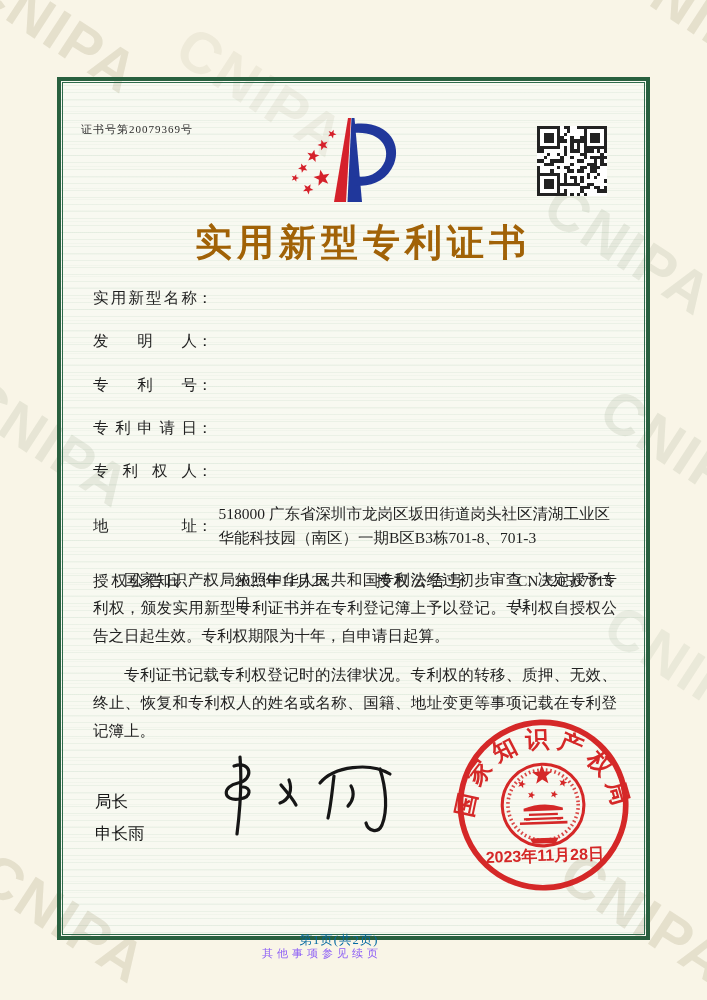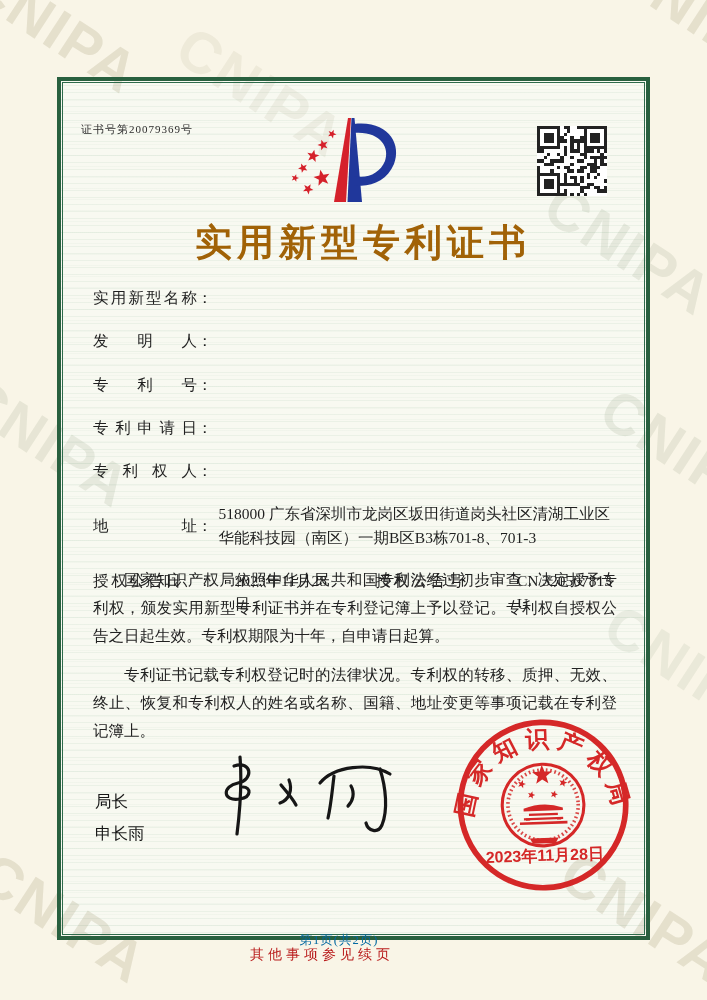--- a/index.html
+++ b/index.html
@@ -56,21 +56,21 @@
 
   .signer{position:absolute;left:95px;top:786px;font-size:16.5px;line-height:1.95;color:#161616;}
   .signature{position:absolute;left:192px;top:752px;width:225px;height:92px;}
 
   .seal{position:absolute;left:450px;top:710px;width:186px;height:186px;opacity:.96;
         transform:rotate(-2deg);}
 
   .page-num{position:absolute;left:57px;top:906px;width:564px;text-align:center;
             font-size:12.5px;color:#0369a1;letter-spacing:1px;margin-top:26px;}
   .cont-note{position:absolute;left:0;top:946px;width:644px;text-align:center;
-             font-size:14px;letter-spacing:4px;color:#b91c1c;}
+             font-size:11px;letter-spacing:4px;color:#8b5cf6;}
 </style>
 </head>
 <body>
 
 <div class="page">
 
   <div class="sheet"></div>
 
   <div class="wm-layer">
     <span class="wm">CNIPA</span>

